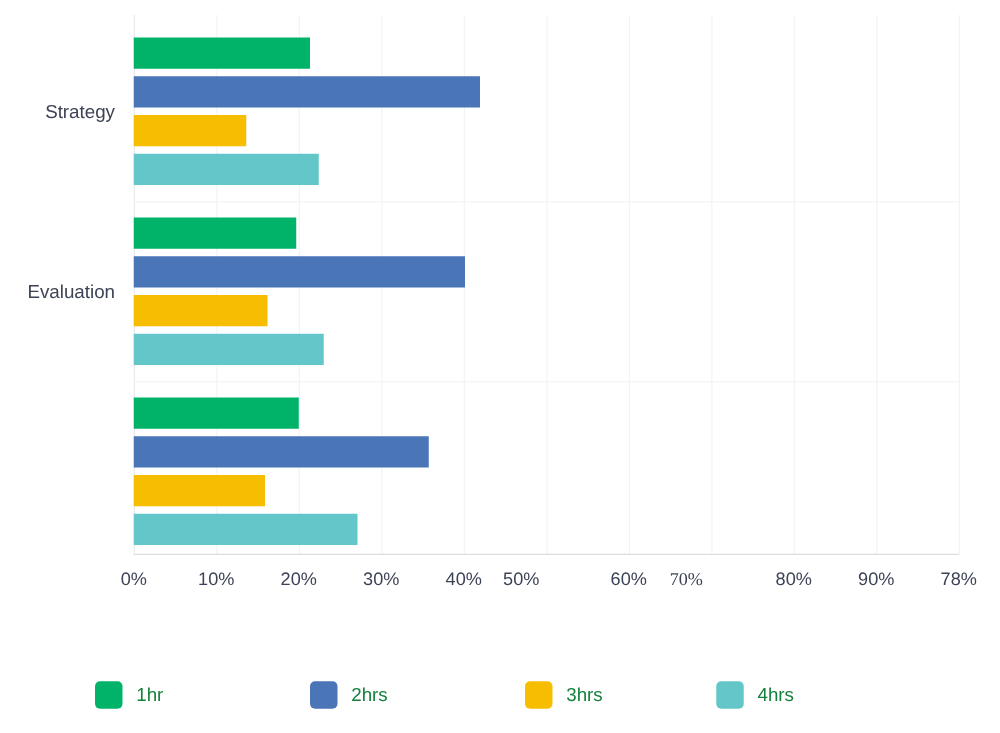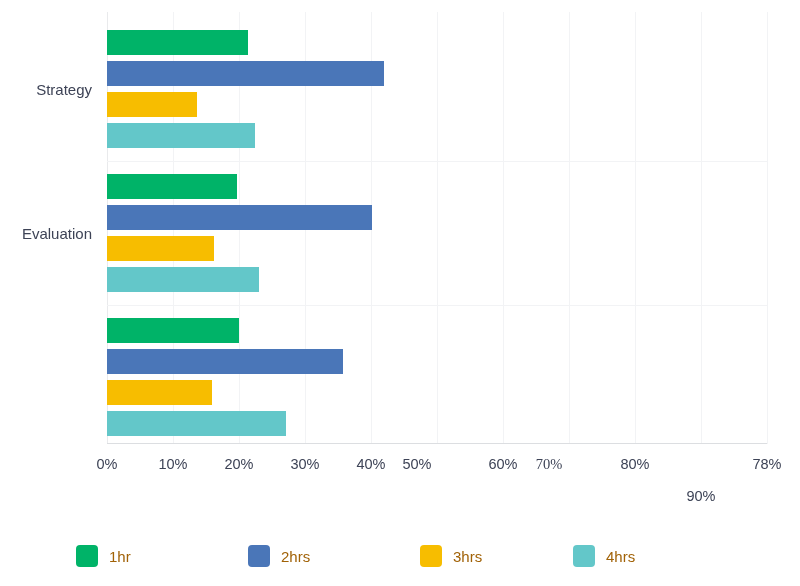--- a/index.html
+++ b/index.html
@@ -134,21 +134,21 @@
     white-space: nowrap;
   }
   .legend-swatch {
     width: 22px;
     height: 22px;
     border-radius: 4px;
     flex: 0 0 auto;
   }
   .legend-label {
     font-size: 15px;
-    color: #a16207;
+    color: #15803d;
     text-align: center;
   }
 </style>
 </head>
 <body>
 
 <div id="chart-root">
 
   <div class="ylabels">
       <div class="ylabel" style="top: 66.5px; margin-left: 48px;">Strategy</div>
@@ -221,21 +221,21 @@
   <div class="xlabels">
       <div class="xlabel" style="left: 0px;">0%</div>
       <div class="xlabel" style="left: 66px;">10%</div>
       <div class="xlabel" style="left: 132px;">20%</div>
       <div class="xlabel" style="left: 198px;">30%</div>
       <div class="xlabel" style="left: 264px;">40%</div>
       <div class="xlabel" style="left: 310px;">50%</div>
       <div class="xlabel" style="left: 396px;">60%</div>
       <div class="xlabel" style="left: 442px; font-family: Liberation Serif, serif;">70%</div>
       <div class="xlabel" style="left: 528px;">80%</div>
-      <div class="xlabel" style="left: 594px; margin-top: 32px;">90%</div>
+      <div class="xlabel" style="left: 594px;">90%</div>
       <div class="xlabel" style="left: 660px;">78%</div>
     </div>
 
   <div class="legend">
       <div class="legend-item" style="left: 0px;">
         <span class="legend-swatch" style="background: rgb(0, 179, 104);"></span>
         <span class="legend-label">1hr</span>
       </div>
       <div class="legend-item" style="left: 172px;">
         <span class="legend-swatch" style="background: rgb(74, 118, 184);"></span>

